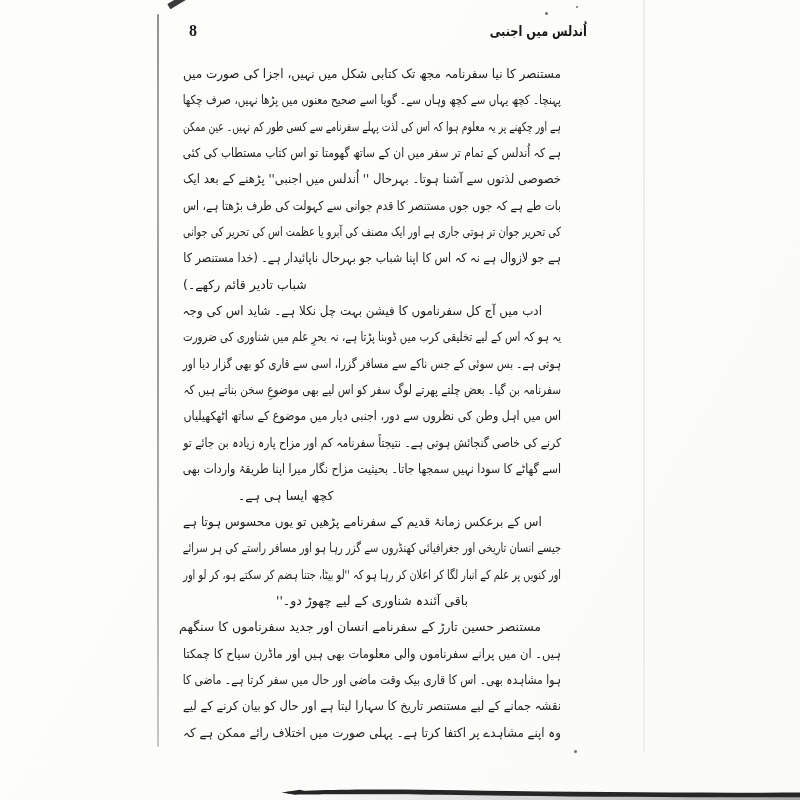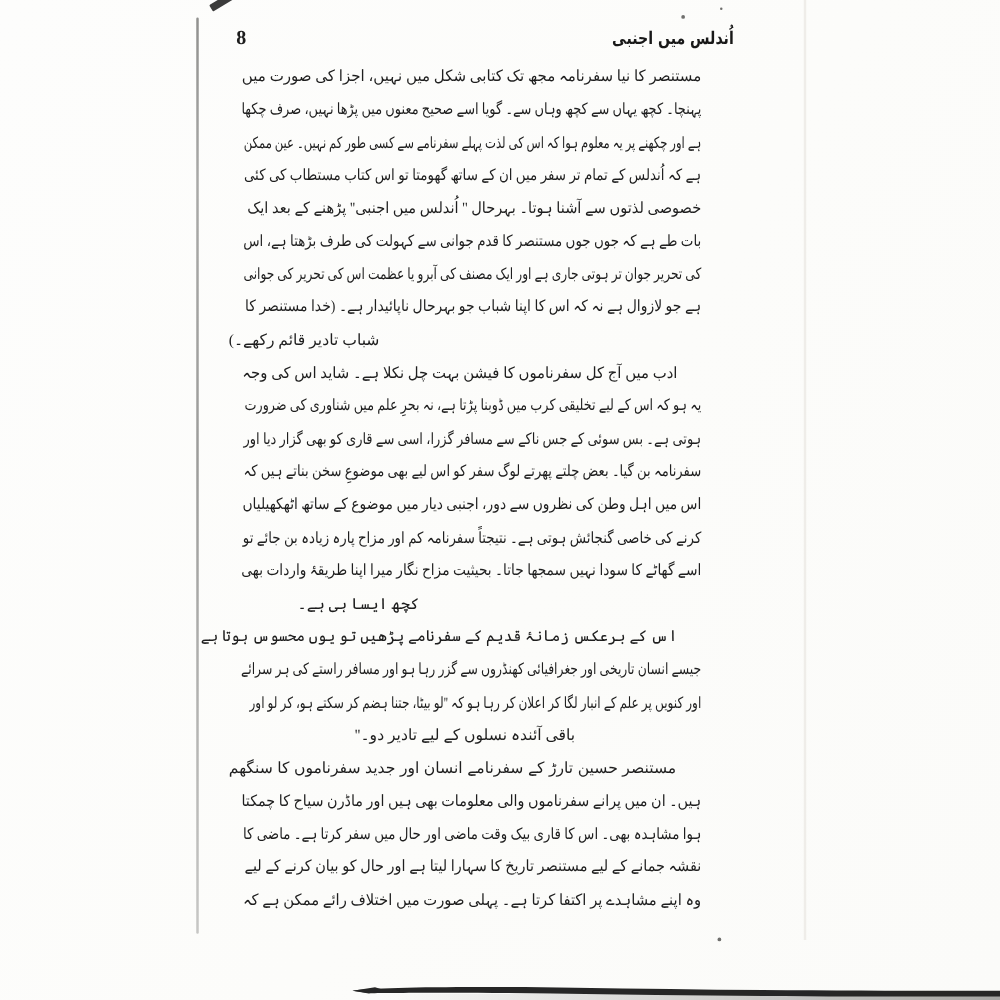--- a/index.html
+++ b/index.html
@@ -15,21 +15,21 @@
     background:#efede9;}
   
   .corner-tick{position:absolute;left:167px;top:-3px;width:26px;height:6px;
     background:#262626;transform:rotate(-31deg);border-radius:1px;opacity:.9;}
   .speck{position:absolute;background:#6f6f6d;border-radius:50%;}
   .pageno{position:absolute;left:189px;top:22px;
     font-family:"Liberation Serif",serif;font-weight:bold;font-size:16px;color:#1c1c1c;}
   .htitle{position:absolute;left:490px;top:17px;width:97px;height:30px;
     direction:rtl;text-align:left;font-size:14px;font-weight:bold;color:#181818;
     white-space:nowrap;line-height:28px;}
-  .col{position:absolute;left:183px;top:48px;width:378px;color:#1e1e1e;font-family:Liberation Serif, serif;}
+  .col{position:absolute;left:183px;top:61px;width:378px;color:#1e1e1e;}
   .bline{direction:rtl;white-space:nowrap;height:26.35px;line-height:26.35px;
     font-size:12.5px;text-align:justify;text-align-last:justify;overflow:visible;}
   .bline.first{padding-right:20px;}
   .bline.short-left{text-align:center;text-align-last:left;}
   .bline.short-left-ind{text-align:left;text-align-last:left;padding-left:55px;}
   .bline.short-center{text-align:center;text-align-last:center;}
   svg.edge{position:absolute;left:0;top:0;pointer-events:none;}
 </style>
 </head>
 <body>
@@ -60,21 +60,21 @@
     <div class="bline fit" style="transform-origin: right center; transform: scaleX(0.816415);">یہ ہو کہ اس کے لیے تخلیقی کرب میں ڈوبنا پڑتا ہے، نہ بحرِ علم میں شناوری کی ضرورت</div>
     <div class="bline fit" style="transform-origin: right center; transform: scaleX(0.832599);">ہوتی ہے۔ بس سوئی کے جس ناکے سے مسافر گزرا، اسی سے قاری کو بھی گزار دیا اور</div>
     <div class="bline fit" style="transform-origin: right center; transform: scaleX(0.84);">سفرنامہ بن گیا۔ بعض چلتے پھرتے لوگ سفر کو اس لیے بھی موضوعِ سخن بناتے ہیں کہ</div>
     <div class="bline fit" style="transform-origin: right center; transform: scaleX(0.885246);">اس میں اہل وطن کی نظروں سے دور، اجنبی دیار میں موضوع کے ساتھ اٹھکھیلیاں</div>
     <div class="bline fit" style="transform-origin: right center; transform: scaleX(0.855204);">کرنے کی خاصی گنجائش ہوتی ہے۔ نتیجتاً سفرنامہ کم اور مزاح پارہ زیادہ بن جائے تو</div>
     <div class="bline fit" style="transform-origin: right center; transform: scaleX(0.87907);">اسے گھاٹے کا سودا نہیں سمجھا جاتا۔ بحیثیت مزاح نگار میرا اپنا طریقۂ واردات بھی</div>
     <div class="bline short-left-ind fit">کچھ ایسا ہی ہے۔</div>
     <div class="bline first fit" style="transform-origin: right center; transform: scaleX(0.961832);">اس کے برعکس زمانۂ قدیم کے سفرنامے پڑھیں تو یوں محسوس ہوتا ہے</div>
     <div class="bline fit" style="transform-origin: right center; transform: scaleX(0.792453);">جیسے انسان تاریخی اور جغرافیائی کھنڈروں سے گزر رہا ہو اور مسافر راستے کی ہر سرائے</div>
     <div class="bline fit" style="transform-origin: right center; transform: scaleX(0.77459);">اور کنویں پر علم کے انبار لگا کر اعلان کر رہا ہو کہ ''لو بیٹا، جتنا ہضم کر سکتے ہو، کر لو اور</div>
-    <div class="bline short-center fit">باقی آئندہ نسلوں کے لیے تادیر دو۔''</div>
+    <div class="bline short-center fit">باقی آئندہ شناوری کے لیے چھوڑ دو۔''</div>
     <div class="bline first fit">مستنصر حسین تارڑ کے سفرنامے انسان اور جدید سفرناموں کا سنگھم</div>
     <div class="bline fit" style="transform-origin: right center; transform: scaleX(0.917476);">ہیں۔ ان میں پرانے سفرناموں والی معلومات بھی ہیں اور ماڈرن سیاح کا چمکتا</div>
     <div class="bline fit" style="transform-origin: right center; transform: scaleX(0.855204);">ہوا مشاہدہ بھی۔ اس کا قاری بیک وقت ماضی اور حال میں سفر کرتا ہے۔ ماضی کا</div>
     <div class="bline fit" style="transform-origin: right center; transform: scaleX(0.924205);">نقشہ جمانے کے لیے مستنصر تاریخ کا سہارا لیتا ہے اور حال کو بیان کرنے کے لیے</div>
     <div class="bline fit" style="transform-origin: right center; transform: scaleX(0.945);">وہ اپنے مشاہدے پر اکتفا کرتا ہے۔ پہلی صورت میں اختلاف رائے ممکن ہے کہ</div>
   </div>
 
   <svg class="edge" width="800" height="800" viewBox="0 0 800 800">
     <defs>
       <linearGradient id="gs" x1="0" y1="0" x2="1" y2="0">

